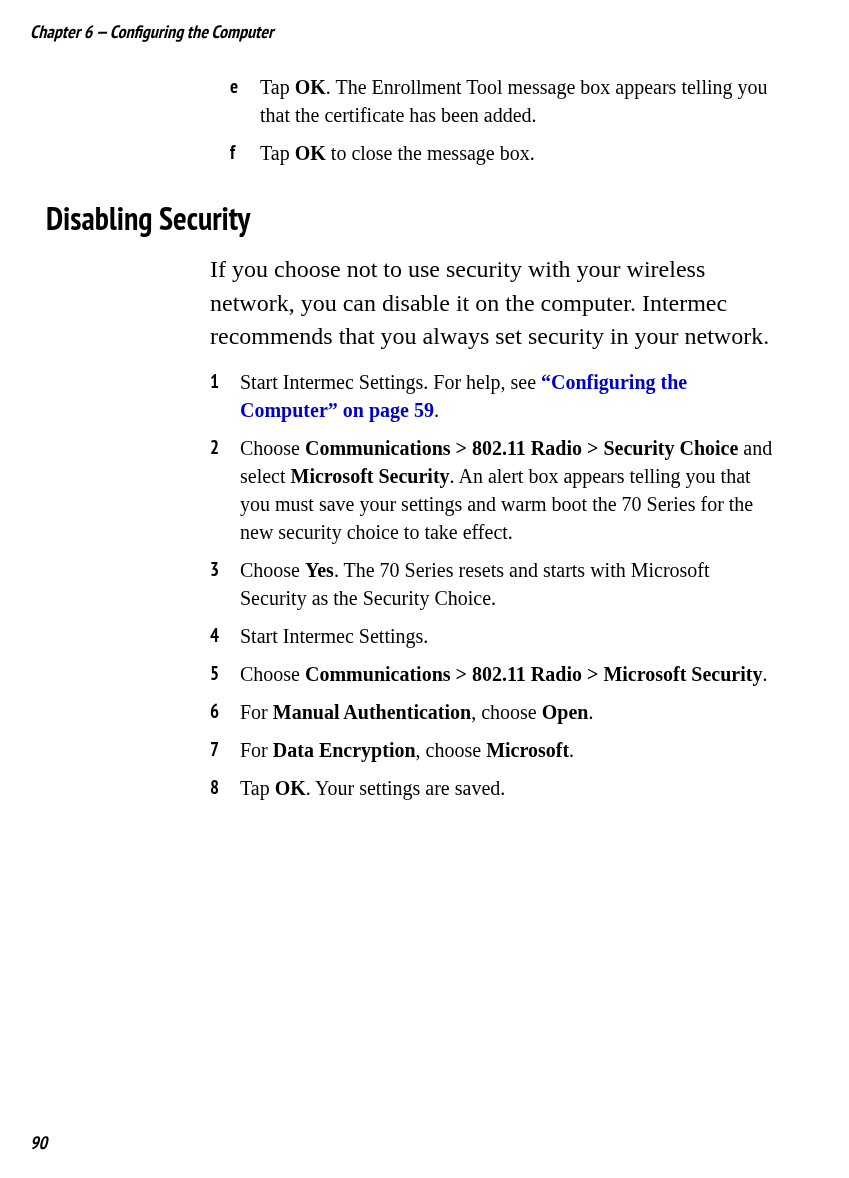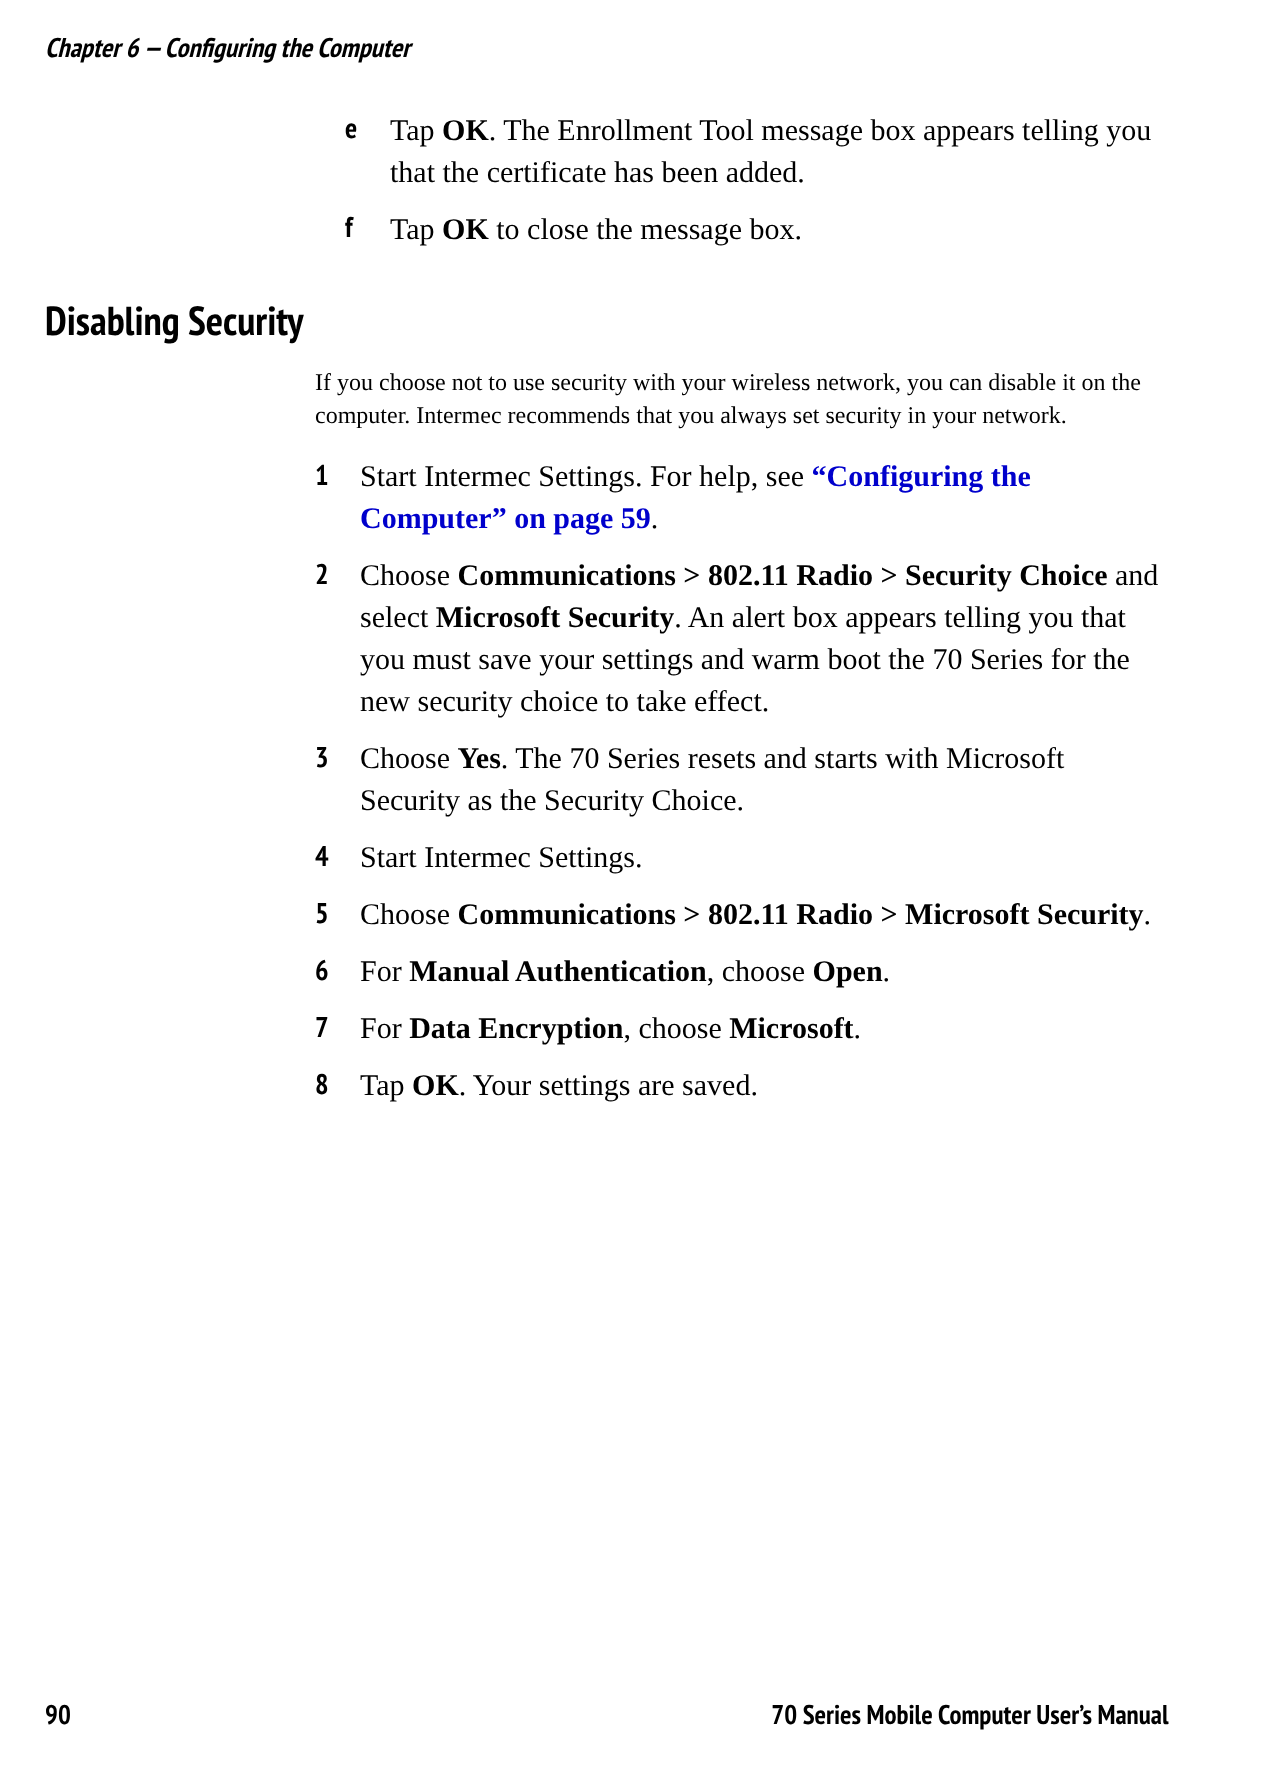--- a/index.html
+++ b/index.html
@@ -46,40 +46,41 @@
     font-size: 19px;
     min-width: 30px;
     flex-shrink: 0;
   }
   .body-text {
     flex: 1;
   }
   .h1 {
     font-family: "PT Sans Narrow", "Arial Narrow", Arial, sans-serif;
     font-weight: bold;
-    font-size: 27px;
-    margin: 30px 0 14px 0;
+    font-size: 32px;
+    margin: 30px 0 14px 16px;
     letter-spacing: 0px;
   }
   .para {
     margin-left: 180px;
-    font-size: 16px;
+    font-size: 24px;
     line-height: 1.4;
     margin-bottom: 14px;
   }
   .bold { font-weight: bold; }
   .link { color: #0000cc; font-weight: bold; }
   .footer {
     position: absolute;
     bottom: 24px;
     left: 30px;
     right: 60px;
     display: flex;
-    justify-content: space-between;
+    justify-content: flex-start;
     font-family: "PT Sans Narrow", "Arial Narrow", Arial, sans-serif;
+    font-style: italic;
     font-weight: bold;
     font-size: 18px;
   }
 </style>
 </head>
 <body>
 
 <div class="page">
 
   <div class="header">Chapter 6 — Configuring the Computer</div>
@@ -129,15 +130,14 @@
         <span class="body-text"><span>For </span><span class="bold">Data Encryption</span><span>, choose </span><span class="bold">Microsoft</span><span>.</span></span>
       </div>
       <div class="item">
         <span class="marker">8</span>
         <span class="body-text"><span>Tap </span><span class="bold">OK</span><span>. Your settings are saved.</span></span>
       </div>
     </div>
 
   <div class="footer">
     <span>90</span>
-    <span>70 Series Mobile Computer User’s Manual</span>
   </div>
 </div>
 
 </body></html>

